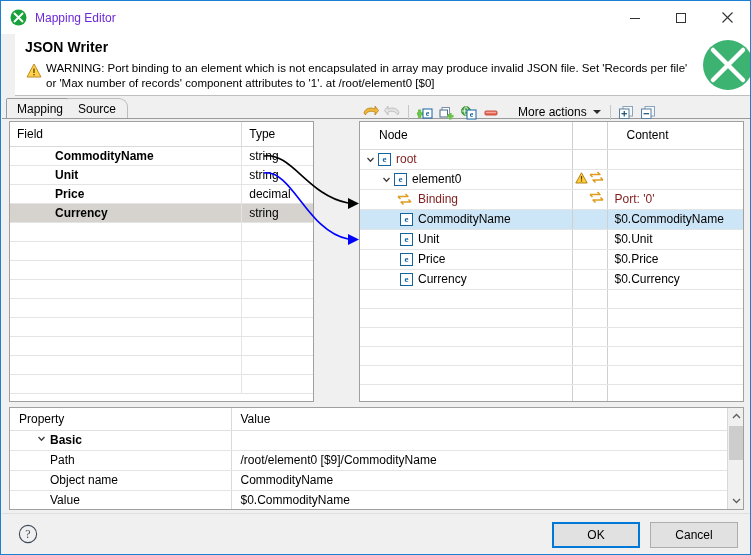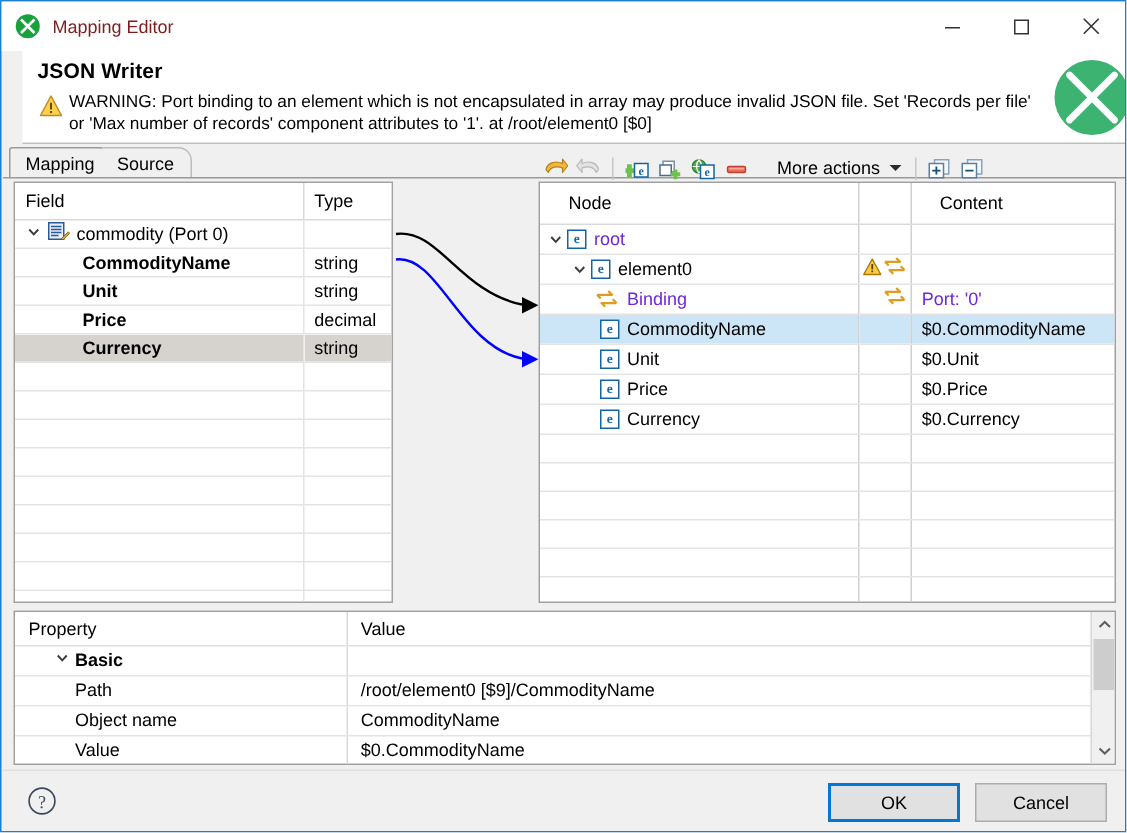--- a/index.html
+++ b/index.html
@@ -26,21 +26,21 @@
     width: 749px; height: 33px;
     background: #ffffff;
     display: flex; align-items: center;
   }
   .tb-icon {
     margin-left: 9px; width: 17px; height: 17px;
     flex: 0 0 auto;
   }
   .tb-title {
     margin-left: 8px;
-    font-size: 12px; color: #7f1d1d;
+    font-size: 12px; color: #6d28d9;
     white-space: nowrap;
   }
   .tb-spacer { flex: 1 1 auto; }
   .winbtn {
     width: 46px; height: 32px;
     display: flex; align-items: center; justify-content: center;
     flex: 0 0 auto;
   }
   .winbtn svg { display: block; }
 
@@ -104,21 +104,21 @@
     width: 749px; height: 1px;
     background: #9a9a9a;
   }
 
   
   #main { position: absolute; left: 0; top: 118px; width: 751px; height: 285px; }
 
   
   #field-panel {
     position: absolute; left: 8px; top: 2px;
-    width: 253px; height: 281px;
+    width: 305px; height: 281px;
     background: #ffffff;
     border: 1px solid #a0a0a0;
     overflow: hidden;
   }
   .ftbl { width: 100%; border-collapse: collapse; table-layout: fixed; }
   .ftbl th {
     height: 24px;
     font-weight: normal; font-size: 12px; text-align: left;
     padding: 0 0 0 7px;
     background: #ffffff;
@@ -213,21 +213,21 @@
     width: 13px; height: 13px; flex: 0 0 auto;
     border: 1px solid #1464a0;
     background: #ffffff;
     color: #1464a0;
     font-size: 9px; line-height: 11px;
     text-align: center;
     font-family: "Liberation Serif", serif;
     font-weight: bold;
   }
   .nodelabel { margin-left: 5px; font-size: 12px; }
-  .grey { color: #6d28d9; }
+  .grey { color: #7f1d1d; }
   .contentcell { padding-left: 7px; font-size: 12px; }
   .midcell { display: flex; align-items: center; justify-content: flex-end; padding-right: 3px; gap: 1px; }
 
   
   #prop-panel {
     position: absolute; left: 8px; top: 406px;
     width: 735px; height: 103px;
     background: #ffffff;
     border: 1px solid #a0a0a0;
     overflow: hidden;
@@ -364,43 +364,20 @@
 
     <div id="field-panel">
       <table class="ftbl">
         <thead>
           <tr>
             <th style="width:192px;">Field</th>
             <th class="last" style="width:59px;">Type</th>
           </tr>
         </thead>
         <tbody>
-          <tr>
-            <td>
-              <span class="row-root-cell">
-                <span>
-                  <svg width="11" height="11" viewBox="0 0 11 11">
-                      <path d="M2.5 4 L5.5 7.2 L8.5 4" fill="none" stroke="#3b3b3b" stroke-width="1.3"></path>
-                    </svg>
-                </span>
-                <span>
-                  <svg width="15" height="13" viewBox="0 0 15 13">
-                    <rect x="0.5" y="0.5" width="10" height="11" fill="#e8eef7" stroke="#2b5a9b"></rect>
-                    <line x1="2" y1="3" x2="9" y2="3" stroke="#2b5a9b"></line>
-                    <line x1="2" y1="5" x2="9" y2="5" stroke="#2b5a9b"></line>
-                    <line x1="2" y1="7" x2="9" y2="7" stroke="#2b5a9b"></line>
-                    <line x1="2" y1="9" x2="7" y2="9" stroke="#2b5a9b"></line>
-                    <path d="M9 11 L13.5 6.5 L14.5 7.5 L10 12 Z" fill="#e0a33a" stroke="#8a5f12" stroke-width="0.6"></path>
-                  </svg>
-                </span>
-                <span>commodity (Port 0)</span>
-              </span>
-            </td>
-            <td class="last"></td>
-          </tr>
           <tr>
             <td class="leaf">CommodityName</td>
             <td class="last type-leaf">string</td>
           </tr>
           <tr>
             <td class="leaf">Unit</td>
             <td class="last type-leaf">string</td>
           </tr>
           <tr>
             <td class="leaf">Price</td>

